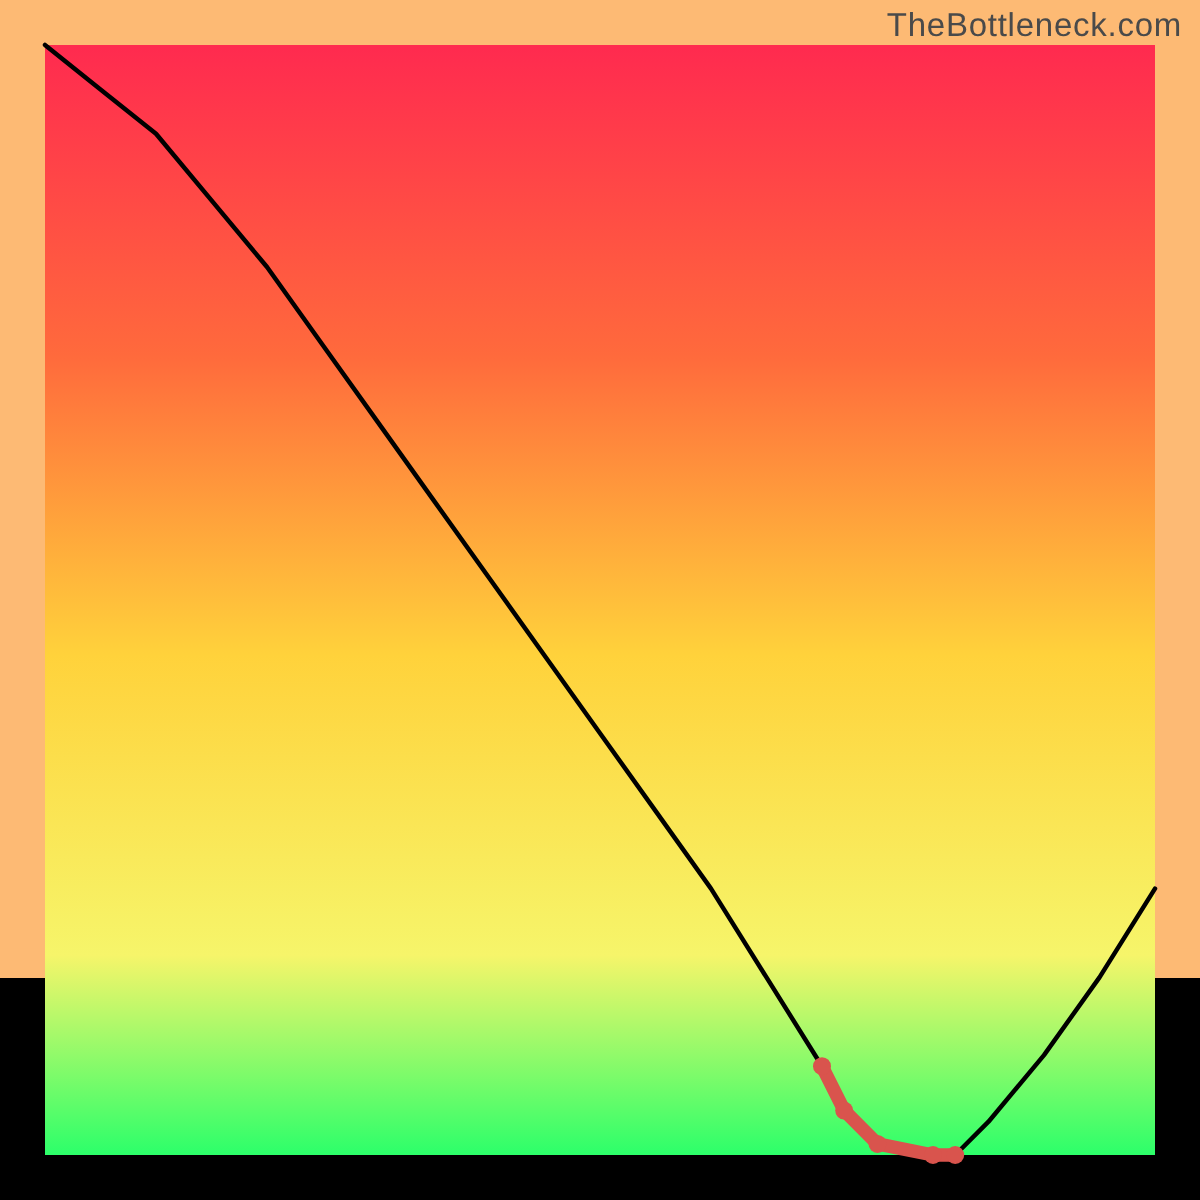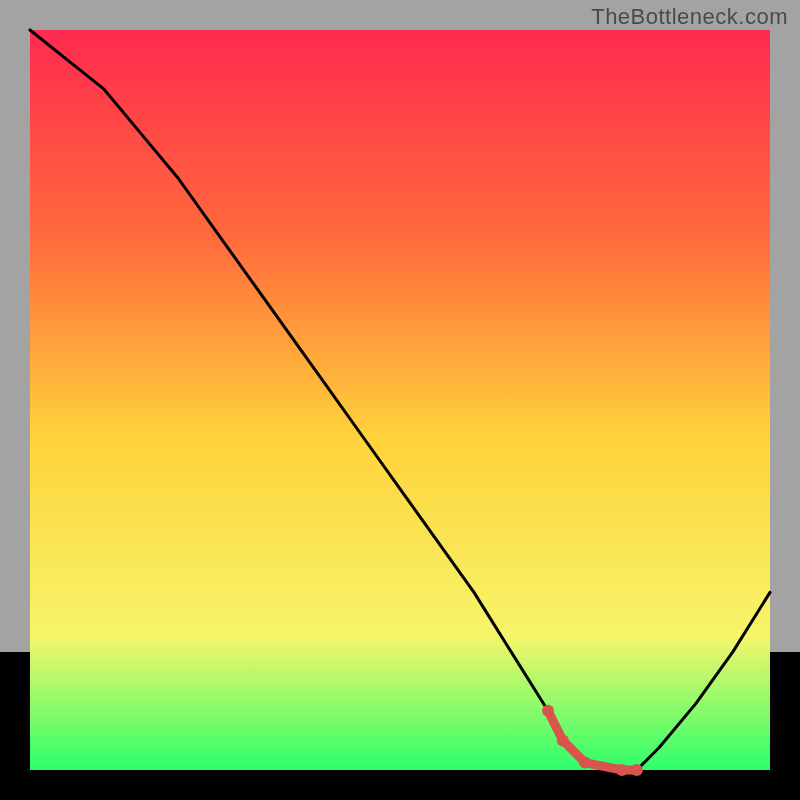--- a/index.html
+++ b/index.html
@@ -3,21 +3,21 @@
 <meta charset="utf-8">
 <style>
   * { margin: 0; padding: 0; box-sizing: border-box; }
   html, body { width: 800px; height: 800px; overflow: hidden; }
   body { background: #000; font-family: Arial, Helvetica, sans-serif; }
 
   .frame {
     position: absolute;
     left: 0; top: 0;
     width: 800px; height: 652px;
-    background: #a3a3a3;
+    background: #fdba74;
   }
 
   .plot {
     position: absolute;
     left: 30px;
     top: 30px;
     width: 740px;
     height: 740px;
     
   }

